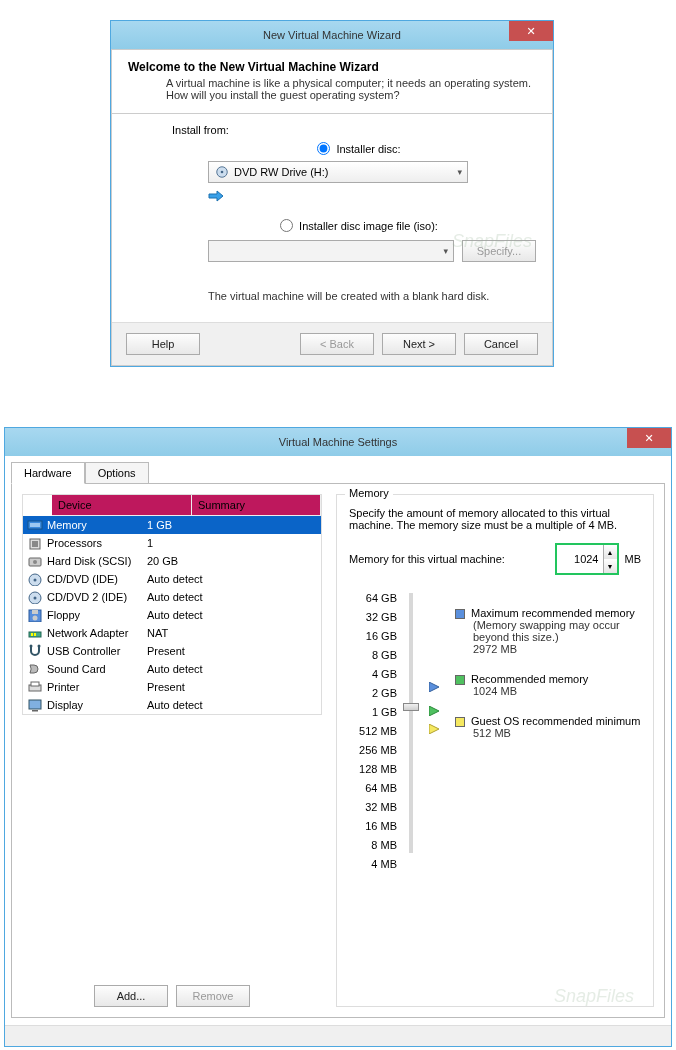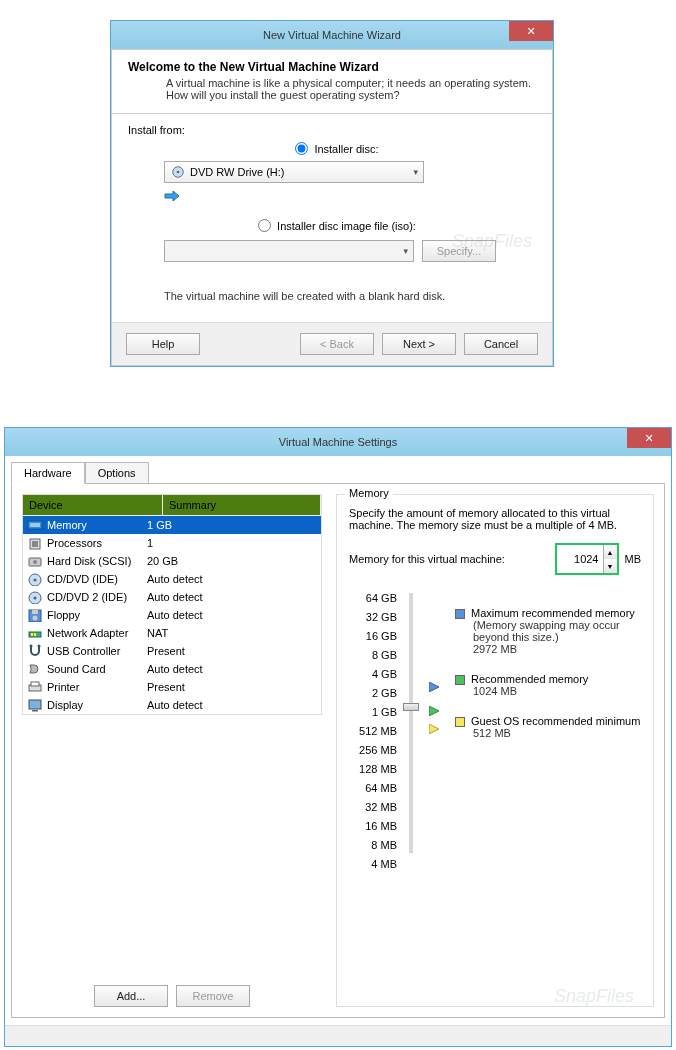--- a/index.html
+++ b/index.html
@@ -7,21 +7,21 @@
 
 .window { border: 1px solid #4fa8e0; background: #fff; }
 .titlebar { background: linear-gradient(to bottom, #a8d8f0, #8fcce8); height: 28px; display: flex; align-items: center; justify-content: center; position: relative; color: #333; font-size: 12px; }
 .close-btn { position: absolute; right: 0; top: 0; width: 44px; height: 20px; background: #c75050; color: #fff; display: flex; align-items: center; justify-content: center; font-size: 13px; cursor: pointer; }
 
 .wizard { margin: 20px 110px 0 110px; width: 444px; }
 .wizard .body { background: #fff; border: 1px solid #ccc; }
 .wizard .intro { border-bottom: 1px solid #ccc; padding: 10px 16px 12px 16px; }
 .wizard .intro h1 { font-size: 12px; font-weight: bold; margin-bottom: 3px; }
 .wizard .intro p { margin-left: 38px; color: #333; }
-.wizard .content { padding: 10px 16px; }
+.wizard .content { padding: 10px 16px; margin-left: 44px; }
 .radio-row { display: flex; align-items: center; gap: 6px; margin: 6px 0 6px 10px; justify-content: center; }
 .radio-row input { cursor: pointer; }
 .dropdown { margin: 4px 0 6px 36px; width: 260px; height: 22px; border: 1px solid #aaa; background: linear-gradient(#fff,#eee); display: flex; align-items: center; padding: 0 6px; position: relative; }
 .dropdown .dd-icon { width: 14px; height: 14px; margin-right: 5px; display: inline-flex; }
 .dropdown .caret { position: absolute; right: 5px; font-size: 9px; color: #555; }
 .hint-row { margin: 6px 0 16px 36px; display: flex; align-items: center; gap: 6px; }
 .arrow-icon { width: 16px; height: 14px; }
 .iso-row { display: flex; gap: 8px; margin: 8px 0 10px 36px; }
 .iso-row .dropdown { margin: 0; width: 250px; background: #f3f3f3; }
 .win-btn { height: 22px; min-width: 74px; padding: 0 10px; border: 1px solid #aaa; background: linear-gradient(#fdfdfd,#e8e8e8); color: #222; cursor: pointer; }
@@ -31,21 +31,21 @@
 .btn-row .spacer { flex: 1; }
 .watermark { position: absolute; font-size: 18px; font-style: italic; font-weight: normal; color: rgba(150,180,150,0.25); pointer-events: none; }
 
 .settings { margin: 60px 4px 0 4px; width: 668px; position: relative; }
 .tabs { display: flex; margin-left: 6px; margin-top: 6px; }
 .tab { padding: 4px 12px; border: 1px solid #bbb; background: #f5f5f5; cursor: pointer; border-bottom: none; }
 .tab.active { background: #fff; border-bottom: 1px solid #fff; position: relative; z-index: 2; }
 .tab-panel { border: 1px solid #bbb; margin: 0 6px 6px 6px; padding: 10px; position: relative; top: -1px; min-height: 430px; display: flex; gap: 14px; }
 .device-pane { width: 300px; }
 .dev-table { border: 1px solid #ddd; width: 100%; }
-.dev-head { display: flex; background: #4d7c0f; border-bottom: 1px solid #eee; }
+.dev-head { display: flex; background: #be185d; border-bottom: 1px solid #eee; margin-left: 29px; }
 .dev-head div { padding: 4px 6px; border-right: 1px solid #eee; }
 .col1 { width: 140px; }
 .col2 { flex: 1; }
 .dev-row { display: flex; padding: 2px 4px; align-items: center; cursor: pointer; }
 .dev-row .ico { width: 16px; height: 14px; margin-right: 4px; display: inline-flex; }
 .dev-row.selected { background: #0a64c8; color: #fff; }
 .dev-row .c1 { width: 120px; display: flex; align-items: center; }
 .dev-row .c2 { flex: 1; }
 .dev-btns { margin-top: 270px; display: flex; gap: 8px; justify-content: center; }
 

